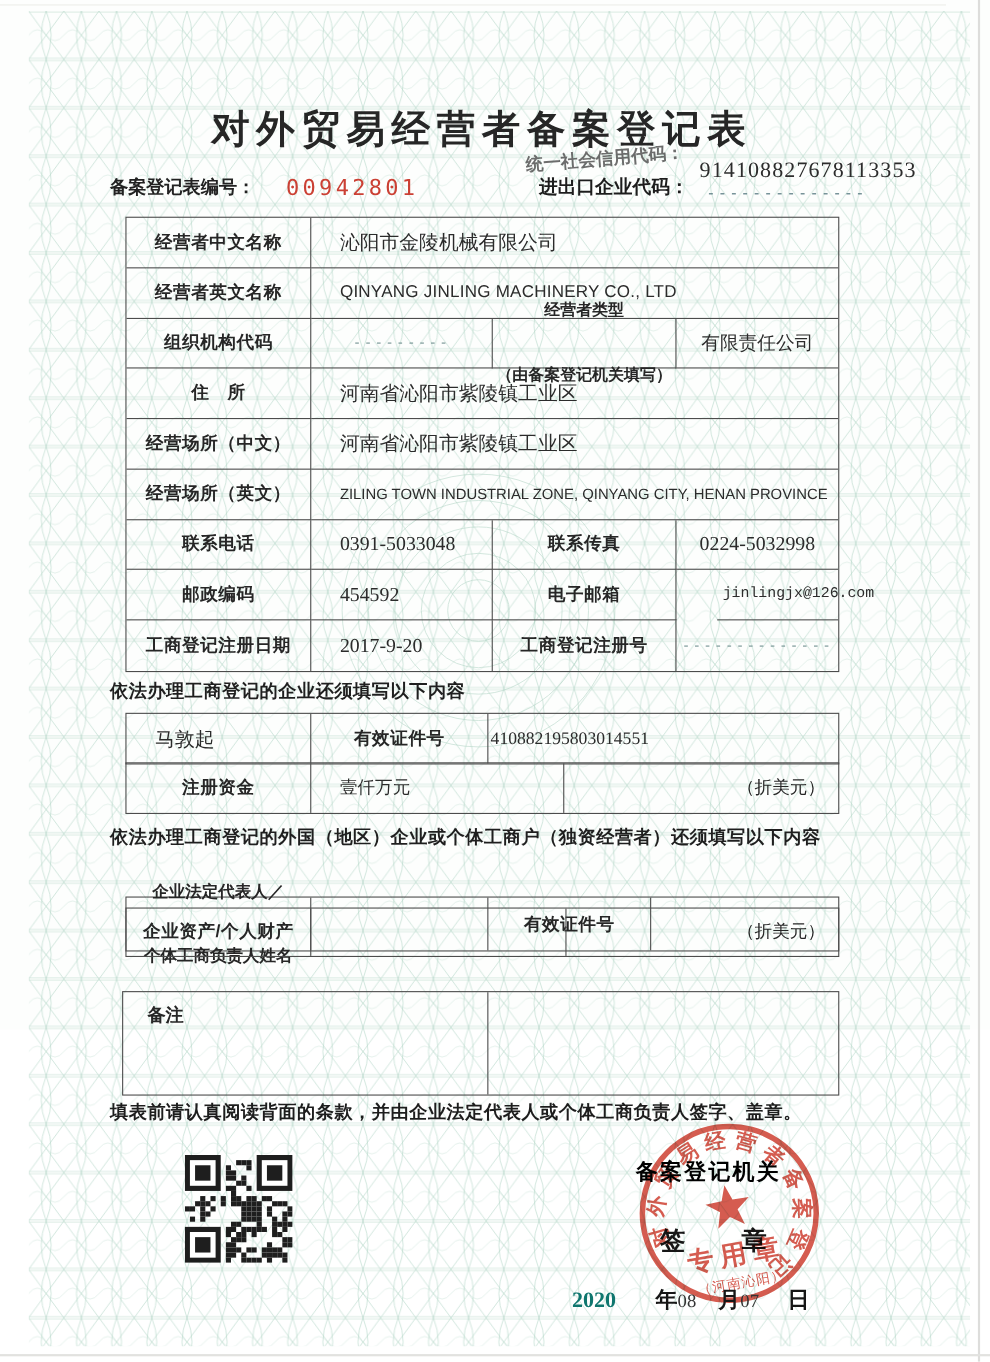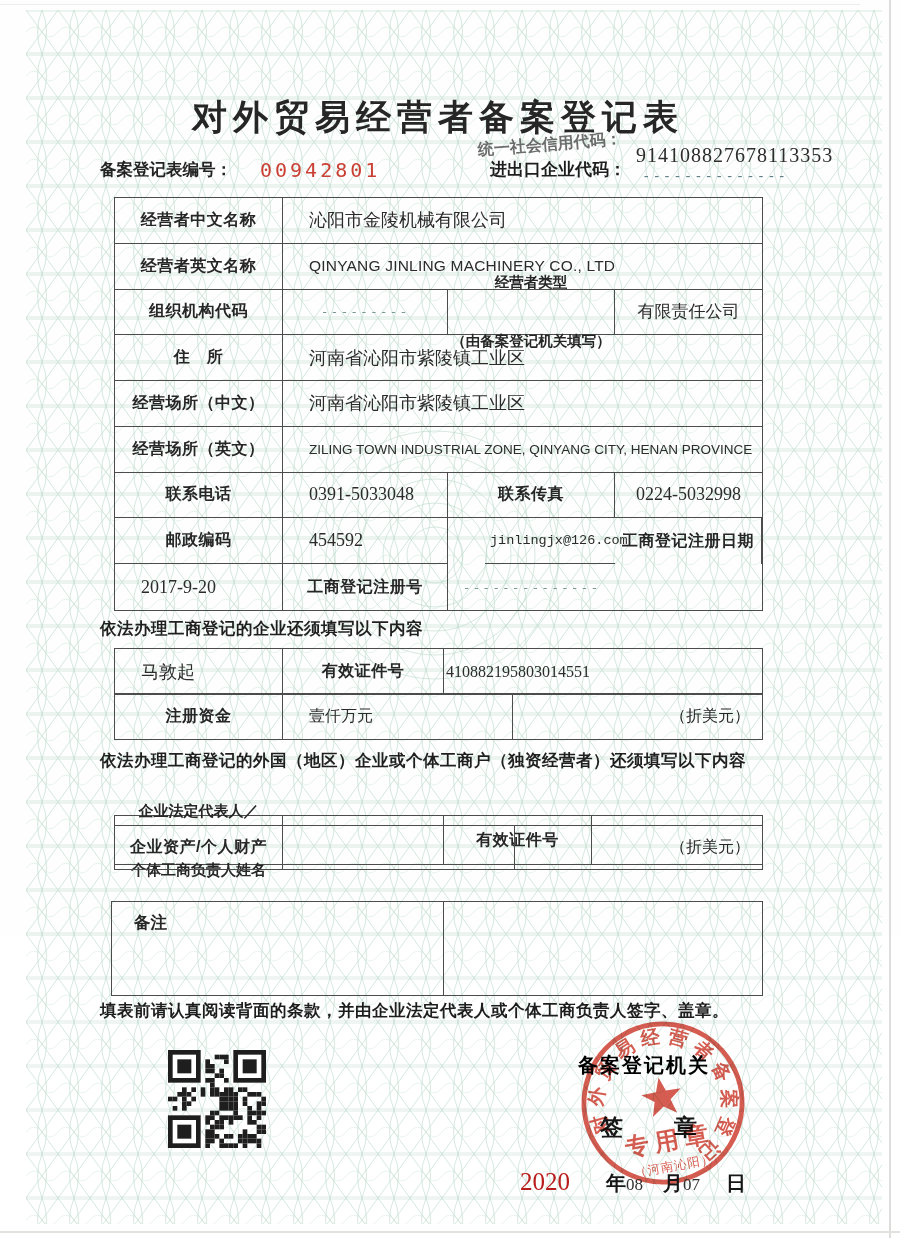--- a/index.html
+++ b/index.html
@@ -42,21 +42,21 @@
   .remark-box{left:111px;top:901px;width:650px;height:93px;border:1px solid #4c4c4c;}
   .remark-label{position:absolute;left:22px;top:10px;font-size:16.5px;font-weight:600;color:#262626;}
   .remark-div{position:absolute;left:331px;top:0;width:1px;height:100%;background:#4c4c4c;}
 
   .footer-note{left:100px;top:1000px;font-size:16.5px;font-weight:700;color:#1d1d1d;letter-spacing:.5px;}
 
   .seal-authority{left:578px;top:1052px;width:170px;font-size:20px;font-weight:700;letter-spacing:2px;color:#000000;}
   .seal-sign{left:600px;top:1112px;font-size:23px;font-weight:700;letter-spacing:14px;color:#161616;}
 
   .date-line{left:520px;top:1168px;display:flex;align-items:baseline;color:#161616;}
-  .dnum{font-family:"Liberation Serif",serif;font-size:25px;color:#b91c1c;}
+  .dnum{font-family:"Liberation Serif",serif;font-size:20px;color:#0f766e;font-weight:bold;}
   .dnum2{font-family:"Liberation Serif",serif;font-size:17px;color:#333;}
   .dlab{font-size:20px;font-weight:700;}
   .g1{margin-left:36px;} .g2{margin-left:20px;} .g3{margin-left:26px;}
 </style>
 </head>
 <body>
 
 <div class="paper">
 
   <svg class="abs" width="856" height="1214" viewBox="0 0 856 1214" style="left:26px;top:10px;">
@@ -118,20 +118,21 @@
     <div class="c lab">经营场所（英文）</div>
     <div class="c en2 left nr" style="grid-column:2/span 3">ZILING TOWN INDUSTRIAL ZONE, QINYANG CITY, HENAN PROVINCE</div>
 
     <div class="c lab">联系电话</div>
     <div class="c num left">0391-5033048</div>
     <div class="c lab">联系传真</div>
     <div class="c num nr">0224-5032998</div>
 
     <div class="c lab">邮政编码</div>
     <div class="c num left">454592</div>
+    <div class="c lab">电子邮箱</div>
     <div class="c email nr">jinlingjx@126.com</div>
 
     <div class="c lab nb">工商登记注册日期</div>
     <div class="c num left nb">2017-9-20</div>
     <div class="c lab nb">工商登记注册号</div>
     <div class="c dashv nr nb">--------------</div>
   </div>
 
   <div class="abs heading" style="left:100px;top:618px;">依法办理工商登记的企业还须填写以下内容</div>
   <div class="grid" style="left:114px;top:648px;grid-template-columns:168px 161px 148px 170px;grid-template-rows:45px;">

